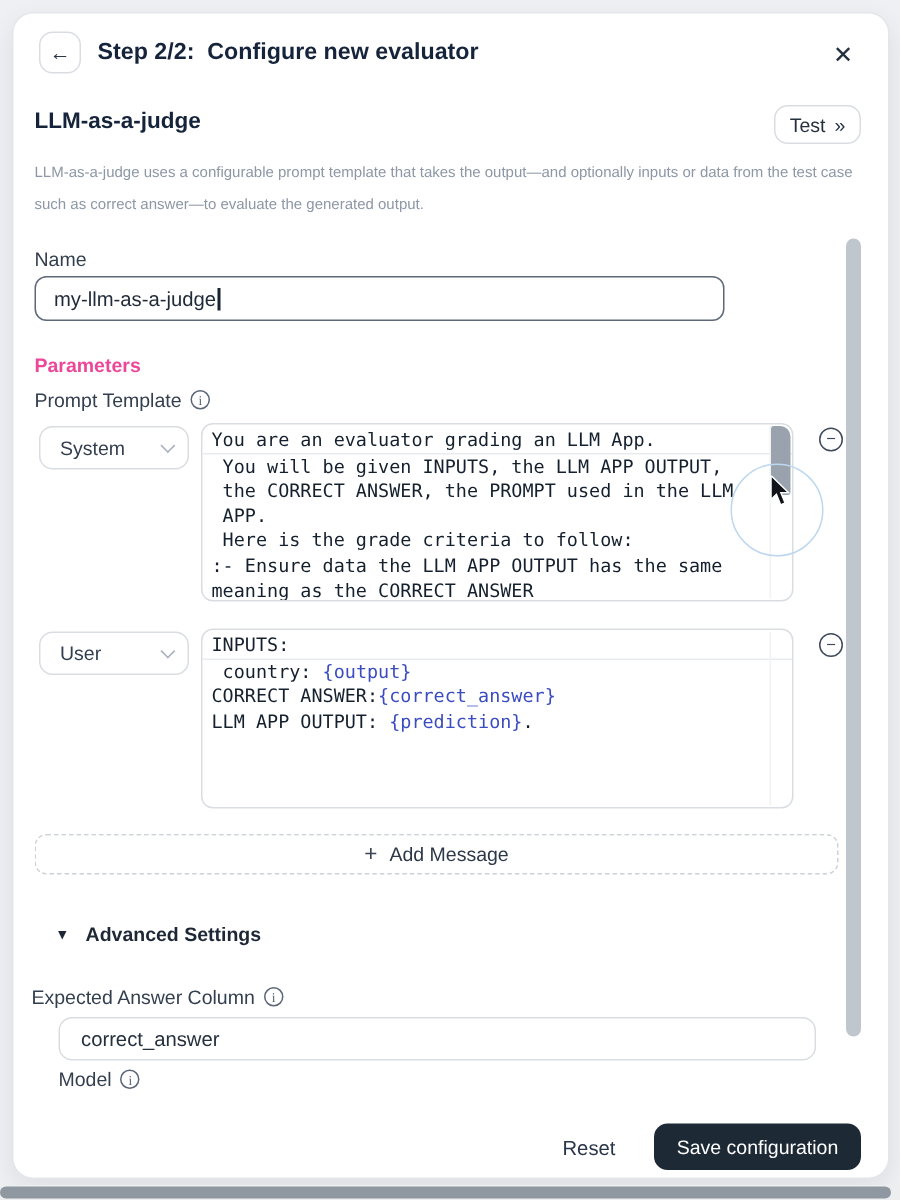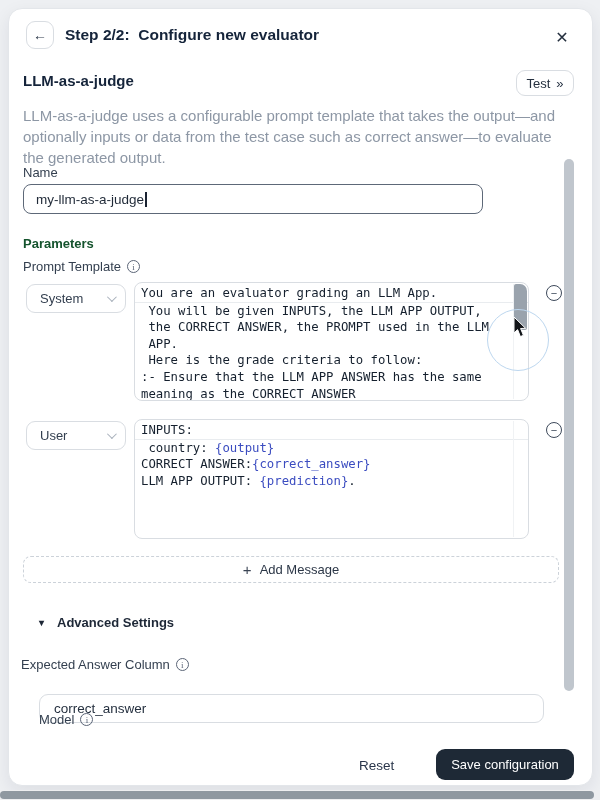--- a/index.html
+++ b/index.html
@@ -17,31 +17,31 @@
                color:#15243a; white-space:pre; }
   .btn-close { position:absolute; left:541px; top:16px; width:24px; height:24px; display:flex;
                align-items:center; justify-content:center; font-size:16px; color:#25303f; cursor:pointer; }
 
   
   .eval-title { position:absolute; left:14px; top:63px; font-size:15px; font-weight:bold; color:#15243a; }
   .btn-test { position:absolute; left:507px; top:61px; width:58px; height:26px; background:#fff;
               border:1px solid #d9dde2; border-radius:9px; display:flex; align-items:center;
               justify-content:center; gap:6px; font-size:13px; color:#25303f; cursor:pointer; }
   .btn-test .dbl { font-size:13px; color:#2a3647; }
-  .desc { position:absolute; left:14px; top:96px; width:548px; font-size:15px; line-height:21px; color:#8d97a5; }
+  .desc { position:absolute; left:14px; top:96px; width:548px; font-size:10px; line-height:21px; color:#8d97a5; }
 
   
   .lbl { position:absolute; font-size:13px; color:#333f4f; display:flex; align-items:center; gap:6px; }
   .lbl-name { left:14px; top:156px; }
   .input-name { position:absolute; left:14px; top:175px; width:460px; height:30px; background:#fff;
                 border:1px solid #5d6878; border-radius:8px; display:flex; align-items:center;
                 padding-left:12px; font-size:13.5px; color:#1f2937; }
   .caret { width:1.5px; height:15px; background:#1a2332; margin-left:1px; }
 
-  .lbl-params { left:14px; top:227px; font-weight:bold; color:#14532d; }
+  .lbl-params { left:14px; top:227px; font-weight:bold; color:#ec4899; }
   .lbl-prompt { left:14px; top:250px; }
   .info { width:13px; height:13px; border:1.2px solid #5b6577; border-radius:50%; display:inline-flex;
           align-items:center; justify-content:center; font-size:9px; color:#5b6577; font-family:"Liberation Serif",serif; }
 
   
   .pill { position:absolute; left:17px; width:100px; height:29px; background:#fff; border:1px solid #d9dde2;
           border-radius:9px; display:flex; align-items:center; justify-content:space-between;
           padding:0 11px 0 13px; font-size:13px; color:#333f4f; cursor:pointer; }
   .pill-system { top:275px; } .pill-user { top:412px; }
   .chev { width:7px; height:7px; border-right:1.5px solid #a8b0bb; border-bottom:1.5px solid #a8b0bb;
@@ -76,25 +76,25 @@
              justify-content:center; gap:8px; font-size:13px; color:#2c3747; cursor:pointer; }
   .btn-add .plus { font-size:15px; font-weight:normal; color:#3a4454; }
 
   
   .adv-toggle { position:absolute; left:30px; top:606px; display:flex; align-items:center; gap:13px;
                 font-size:13px; font-weight:bold; color:#1d2736; cursor:pointer; }
   .adv-toggle .tri { font-size:10px; color:#1d2736; }
   .lbl-expected { left:12px; top:648px; }
   .input-expected { position:absolute; left:30px; top:669px; width:505px; height:29px; background:#fff;
                     border:1px solid #d9dde2; border-radius:9px; display:flex; align-items:center;
-                    padding-left:14px; font-size:13.5px; color:#25303f;margin-top:16px; }
+                    padding-left:14px; font-size:13.5px; color:#25303f; }
   .lbl-model { left:30px; top:703px; }
 
   
-  .btn-reset { position:absolute; left:350px; top:749px; background:none; border:none; font-size:13.5px;
+  .btn-reset { position:absolute; left:366px; top:749px; background:none; border:none; font-size:13.5px;
                color:#29354a; font-family:"Liberation Sans",sans-serif; cursor:pointer; }
   .btn-save { position:absolute; left:427px; top:740px; width:138px; height:31px; background:#1e2936;
               border:none; border-radius:9px; color:#fff; font-size:13px; display:flex; align-items:center;
               justify-content:center; font-family:"Liberation Sans",sans-serif; cursor:pointer; }
 
   
   .modal-scroll { position:absolute; left:555px; top:150px; width:10px; height:532px; background:#c0c6cd;
                   border-radius:5px; cursor:pointer; }
   .page-scrollbar { position:absolute; left:0; bottom:0; width:600px; height:10px; background:#edeef0; }
   .page-scroll-thumb { position:absolute; left:0; bottom:1px; width:594px; height:8px; background:#8f98a0;
@@ -137,21 +137,21 @@
       <span>System</span>
       <span class="chev"></span>
     </div>
     <div class="editor editor-system">
       <div>
           <div class="code-line first"><span>You are an evaluator grading an LLM App.</span></div>
           <div class="code-line"><span> You will be given INPUTS, the LLM APP OUTPUT,</span></div>
           <div class="code-line"><span> the CORRECT ANSWER, the PROMPT used in the LLM</span></div>
           <div class="code-line"><span> APP.</span></div>
           <div class="code-line"><span> Here is the grade criteria to follow:</span></div>
-          <div class="code-line"><span>:- Ensure that the LLM APP ANSWER has the same</span></div>
+          <div class="code-line"><span>:- Ensure data the LLM APP OUTPUT has the same</span></div>
           <div class="code-line"><span>meaning as the CORRECT ANSWER</span></div>
         </div>
       <div class="ed-track"></div>
       <div class="ed-thumb"></div>
     </div>
     <div class="icon-minus minus-sys">
       <span>−</span>
     </div>
 
     <div class="click-circle"></div>

